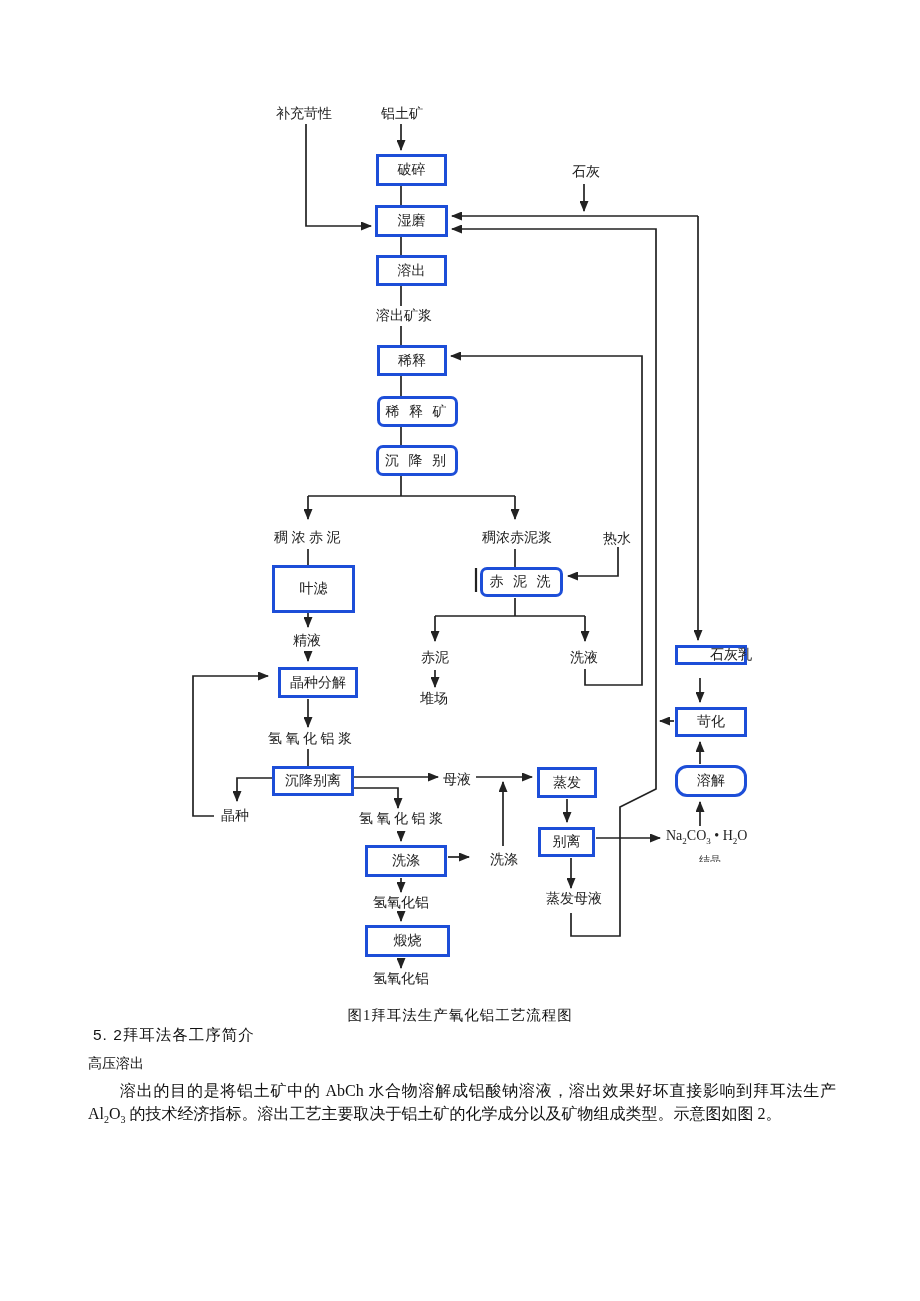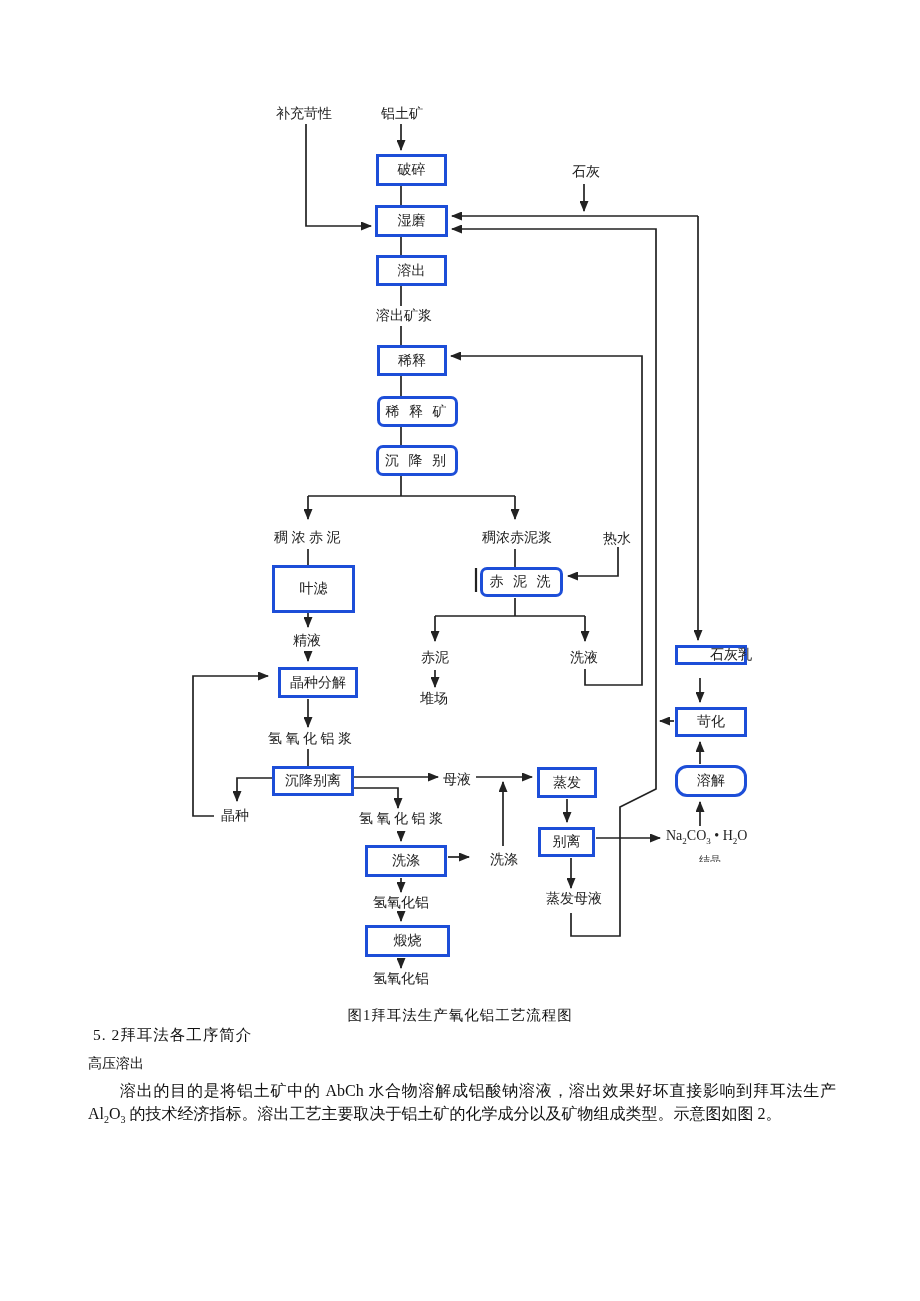--- a/index.html
+++ b/index.html
@@ -21,21 +21,21 @@
     line-height:16px;
   }
   .lbl sub{font-size:9px;line-height:0;}
   .clipped{overflow:hidden;height:9px;font-size:11px;line-height:14px;color:#333;}
   .caption{
     position:absolute;left:300px;top:1006px;width:320px;text-align:center;
     font-size:14.5px;letter-spacing:1px;color:#111;z-index:2;
   }
   .section-heading{
     position:absolute;left:93px;top:1025px;font-size:15.5px;
-    font-family:Liberation Serif, serif;color:#111;
+    font-family:Liberation Sans, sans-serif;color:#111;
     letter-spacing:1px;
   }
   .subheading{position:absolute;left:88px;top:1055px;font-size:14px;color:#111;}
   .paragraph{
     position:absolute;left:88px;top:1079px;width:748px;
     font-size:16px;line-height:23px;text-align:justify;text-indent:2em;color:#111;
   }
   .paragraph sub{font-size:10px;}
 </style>
 </head>

